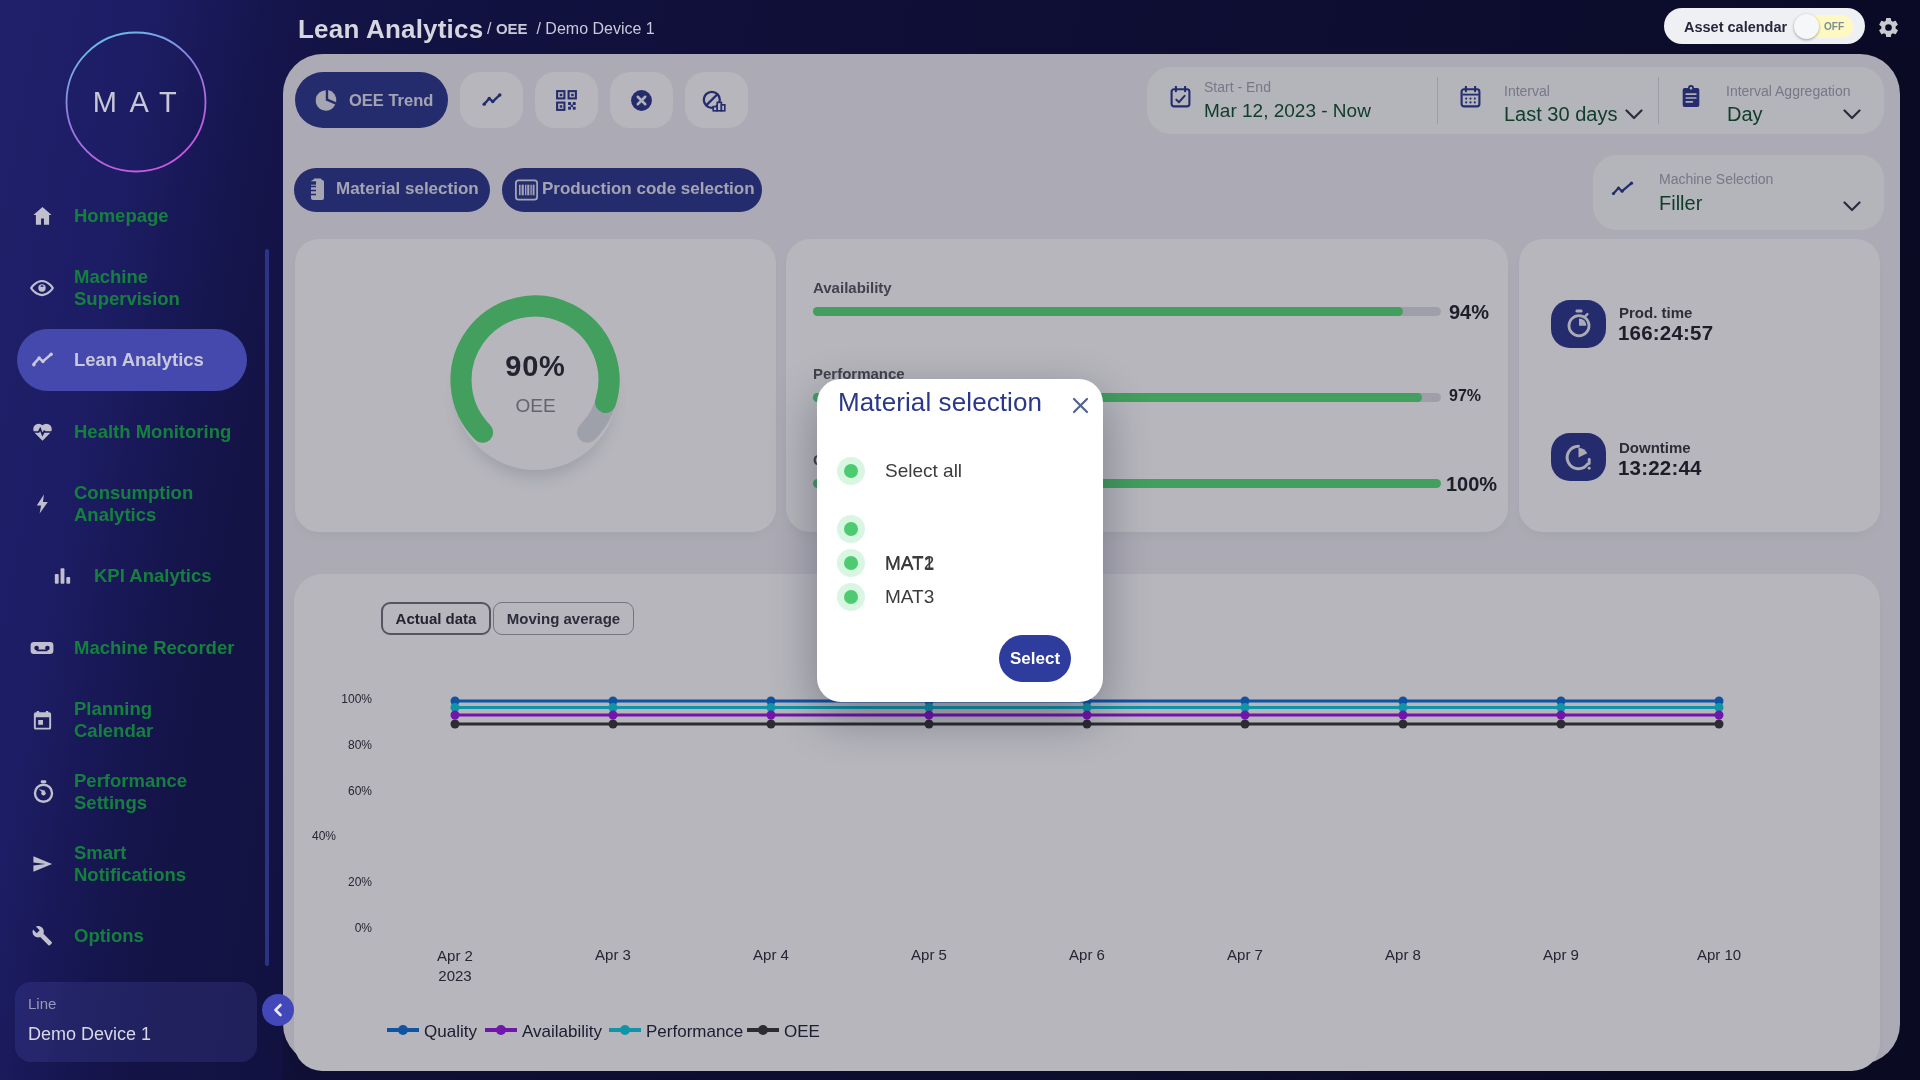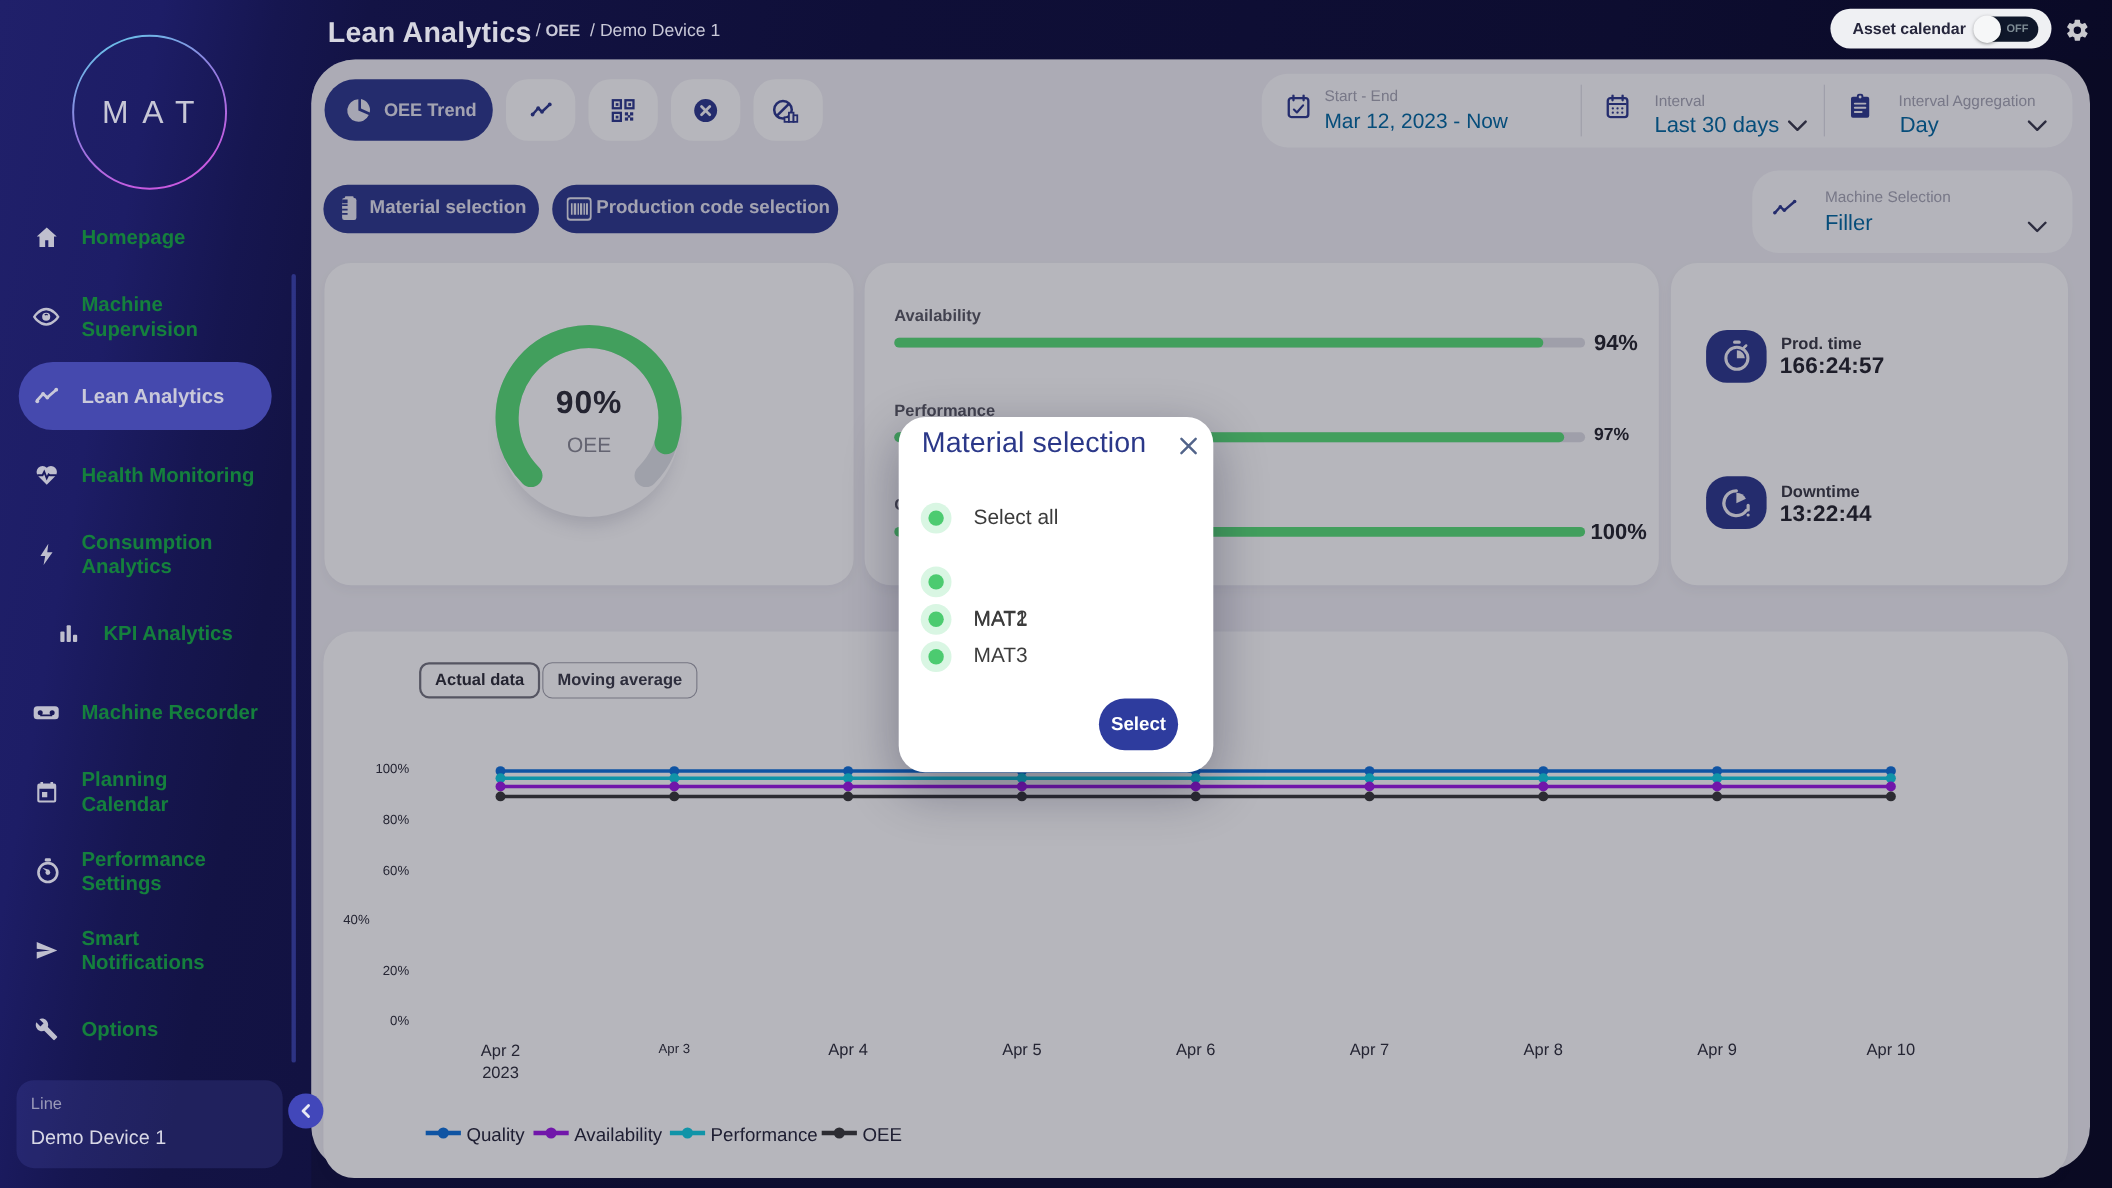--- a/index.html
+++ b/index.html
@@ -17,21 +17,21 @@
 
 .btn-navy { background:#2f3a8e; color:#e4e4f0; font-weight:bold; }
 .iconbtn { background:#ffffff; border-radius:20px; }
 
 
 .card { position:absolute; background:#ffffff; border-radius:24px; box-shadow:0 5px 10px rgba(40,40,80,0.045); }
 
 
 .panel { position:absolute; background:#fcfcfe; border-radius:24px; }
 .lbl { color:#a6a6b4; font-size:14px; }
-.val { color:#0369a1; font-size:20px; }
+.val { color:#14532d; font-size:20px; }
 
 
 .menu-item { position:absolute; left:0; width:283px; color:#15803d; font-weight:bold; font-size:18.5px; }
 .menu-item .mi-icon { position:absolute; left:31px; top:50%; transform:translateY(-50%); width:23px; height:23px; }
 .menu-item .mi-text { position:absolute; left:74px; top:50%; transform:translateY(-50%); line-height:22px; }
 .active-pill { position:absolute; left:17px; top:329px; width:230px; height:62px; background:#4549ae; border-radius:31px; }
 
 
 #sidebar{position:absolute;z-index:50;left:0;top:0;}
 #modal{z-index:60;}
@@ -236,21 +236,21 @@
     <div class="card" id="chartcard" style="left:11px;top:520px;width:1586px;height:497px;border-radius:28px;">
       <div class="abs" style="left:87px;top:28px;width:110px;height:33px;border:2px solid #74747e;border-radius:9px;background:rgba(255,255,255,0.35);text-align:center;line-height:29px;font-size:15px;font-weight:bold;color:#2e2e38;">Actual data</div>
       <div class="abs" style="left:199px;top:28px;width:141px;height:33px;border:1px solid #a2a2ac;border-radius:9px;background:rgba(255,255,255,0.35);text-align:center;line-height:31px;font-size:15px;font-weight:bold;color:#3c3c48;">Moving average</div>
       <div class="abs" style="left:18px;top:118px;width:60px;text-align:right;font-size:12px;color:#30303c;">100%</div>
       <div class="abs" style="left:18px;top:164px;width:60px;text-align:right;font-size:12px;color:#30303c;">80%</div>
       <div class="abs" style="left:18px;top:210px;width:60px;text-align:right;font-size:12px;color:#30303c;">60%</div>
       <div class="abs" style="left:18px;top:255px;width:60px;text-align:left;font-size:12px;color:#30303c;">40%</div>
       <div class="abs" style="left:18px;top:301px;width:60px;text-align:right;font-size:12px;color:#30303c;">20%</div>
       <div class="abs" style="left:18px;top:347px;width:60px;text-align:right;font-size:12px;color:#30303c;">0%</div>
       <div class="abs" style="left:111px;top:372px;width:100px;text-align:center;font-size:15px;color:#30303c;line-height:20px;">Apr 2<br>2023</div>
-      <div class="abs" style="left:269px;top:372px;width:100px;text-align:center;font-size:12px;color:#30303c;">Apr 3</div>
+      <div class="abs" style="left:269px;top:372px;width:100px;text-align:center;font-size:15px;color:#30303c;">Apr 3</div>
       <div class="abs" style="left:427px;top:372px;width:100px;text-align:center;font-size:15px;color:#30303c;">Apr 4</div>
       <div class="abs" style="left:585px;top:372px;width:100px;text-align:center;font-size:15px;color:#30303c;">Apr 5</div>
       <div class="abs" style="left:743px;top:372px;width:100px;text-align:center;font-size:15px;color:#30303c;">Apr 6</div>
       <div class="abs" style="left:901px;top:372px;width:100px;text-align:center;font-size:15px;color:#30303c;">Apr 7</div>
       <div class="abs" style="left:1059px;top:372px;width:100px;text-align:center;font-size:15px;color:#30303c;">Apr 8</div>
       <div class="abs" style="left:1217px;top:372px;width:100px;text-align:center;font-size:15px;color:#30303c;">Apr 9</div>
       <div class="abs" style="left:1375px;top:372px;width:100px;text-align:center;font-size:15px;color:#30303c;">Apr 10</div>
       <svg class="abs" style="left:140px;top:110px;" width="1310" height="60" viewBox="0 0 1310 60">
         <g stroke="#1173dc" stroke-width="3.2">
             <line x1="21" y1="17" x2="1285" y2="17"></line>
@@ -438,21 +438,21 @@
       <svg class="abs" style="left:9px;top:8px;" width="14" height="16" viewBox="0 0 14 16">
           <path d="M9.5 3 4.5 8l5 5" fill="none" stroke="#e8e8f4" stroke-width="2.6" stroke-linecap="round" stroke-linejoin="round"></path>
         </svg>
     </div>
   </div>
   <div id="header">
     <div class="abs" style="left:298px;top:14px;font-size:26px;font-weight:bold;color:#d6d6e0;letter-spacing:.2px;">Lean Analytics</div>
     <div class="abs" style="left:487px;top:20px;font-size:16px;color:#c9c9d8;">/&nbsp;<b style="font-size:15px;">OEE</b>&nbsp;&nbsp;/ Demo Device 1</div>
     <div class="abs" style="left:1664px;top:8px;width:201px;height:36px;background:#eff0f3;border-radius:18px;">
       <div class="abs" style="left:20px;top:11px;font-size:14.5px;font-weight:bold;color:#26263c;">Asset calendar</div>
-      <div class="abs" style="left:131px;top:7px;width:58px;height:23px;background:#0f172a;border-radius:12px;">
+      <div class="abs" style="left:131px;top:7px;width:58px;height:23px;background:#fef9c3;border-radius:12px;">
         <div class="abs" style="right:9px;top:6px;font-size:10px;font-weight:bold;color:#7e8c94;">OFF</div>
         <div class="abs" style="left:-1px;top:-1px;width:25px;height:25px;background:#f6f7f8;border-radius:50%;box-shadow:0 1px 3px rgba(0,0,0,0.35);"></div>
       </div>
     </div>
     <svg class="abs" style="left:1877px;top:16px;" width="23" height="23" viewBox="0 0 24 24">
         <path fill="#c9c9ce" d="M19.4 13c.04-.32.06-.65.06-1s-.02-.68-.07-1l2.1-1.65a.5.5 0 0 0 .12-.64l-2-3.46a.5.5 0 0 0-.61-.22l-2.48 1a7.3 7.3 0 0 0-1.7-.99l-.37-2.65A.49.49 0 0 0 14 2h-4a.49.49 0 0 0-.49.42l-.38 2.65c-.61.25-1.17.6-1.69.99l-2.48-1a.5.5 0 0 0-.61.22l-2 3.46c-.12.21-.07.49.12.64L4.6 11a7.9 7.9 0 0 0 0 2l-2.1 1.65a.5.5 0 0 0-.12.64l2 3.46c.12.22.39.3.61.22l2.48-1c.52.4 1.08.73 1.69.98l.38 2.65c.04.24.24.42.49.42h4c.25 0 .46-.18.49-.42l.38-2.65a7.1 7.1 0 0 0 1.69-.98l2.48 1c.23.09.49 0 .61-.22l2-3.46a.5.5 0 0 0-.12-.64zM12 15.5a3.5 3.5 0 1 1 0-7 3.5 3.5 0 0 1 0 7z"></path>
       </svg>
   </div>
   <div id="dim"></div>
   <div id="modal">

